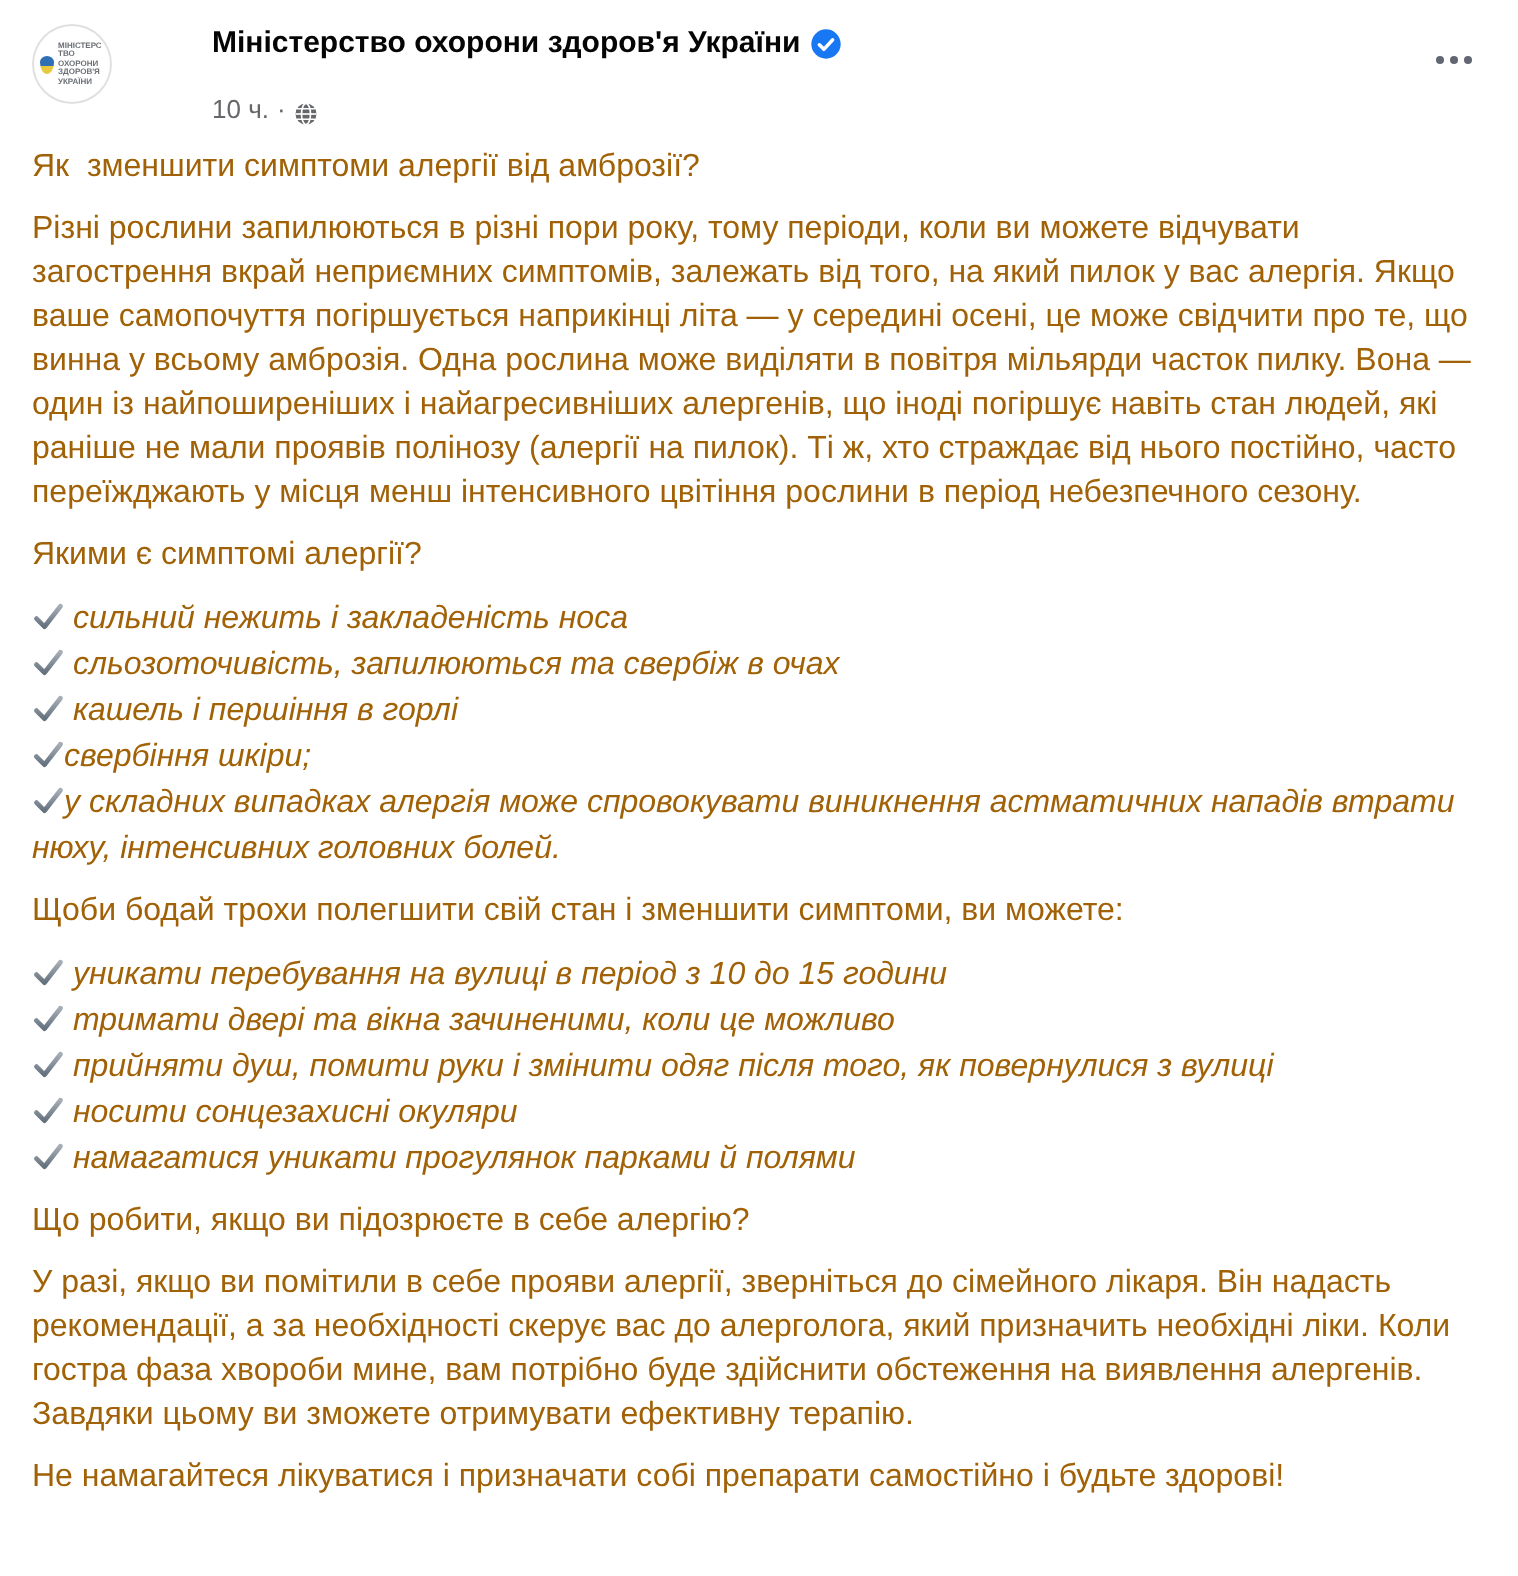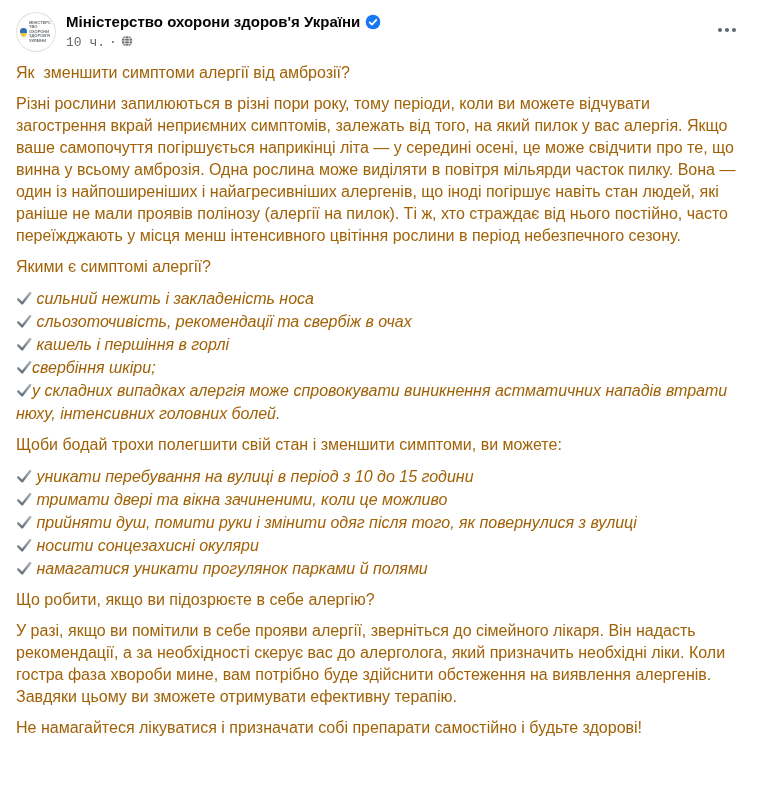--- a/index.html
+++ b/index.html
@@ -9,20 +9,21 @@
     color:#050505;
     font-family:"Liberation Sans","DejaVu Sans",sans-serif;
     overflow:hidden;
   }
   .post { width:759px; }
 
   
   .post-header {
     display:flex; align-items:flex-start;
     padding:12px 16px 8px 16px;
+    gap:40px;
   }
   .avatar {
     width:40px; height:40px; border-radius:50%;
     background:#fff;
     box-shadow: inset 0 0 0 1px rgba(0,0,0,0.12);
     display:flex; align-items:center; justify-content:center;
     flex:none; cursor:pointer; overflow:hidden;
   }
   .avatar-inner { display:flex; align-items:center; gap:2px; }
   .emblem {
@@ -36,22 +37,22 @@
     white-space:normal; word-break:break-word;
   }
   .header-meta { margin-left:10px; flex:1; min-width:0; }
   .page-name-row { display:flex; align-items:center; }
   .page-name {
     font-size:15px; font-weight:700; color:#050505;
     cursor:pointer; line-height:19px;
   }
   .verified-badge { margin-left:5px; display:inline-flex; }
   .timestamp-row {
-    display:flex; align-items:flex-start; gap:4px;
-    font-size:13px; color:#65676b; margin-top:4px; line-height:16px;font-family:Liberation Mono, monospace;
+    display:flex; align-items:flex-end; gap:4px;
+    font-size:13px; color:#65676b; margin-top:16px; line-height:16px;
   }
   .timestamp { cursor:pointer; }
   .sep { color:#65676b; }
   .more-btn {
     width:32px; height:32px; flex:none;
     display:flex; align-items:center; justify-content:center;
     gap:3px; cursor:pointer; border-radius:50%; margin-top:2px;
   }
   .more-btn .dot3 { width:4px; height:4px; border-radius:50%; background:#606770; }
 
@@ -127,21 +128,21 @@
     <p>Як  зменшити симптоми алергії від амброзії?</p>
     <p>Різні рослини запилюються в різні пори року, тому періоди, коли ви можете відчувати загострення вкрай неприємних симптомів, залежать від того, на який пилок у вас алергія. Якщо ваше самопочуття погіршується наприкінці літа — у середині осені, це може свідчити про те, що винна у всьому амброзія. Одна рослина може виділяти в повітря мільярди часток пилку. Вона — один із найпоширеніших і найагресивніших алергенів, що іноді погіршує навіть стан людей, які раніше не мали проявів полінозу (алергії на пилок). Ті ж, хто страждає від нього постійно, часто переїжджають у місця менш інтенсивного цвітіння рослини в період небезпечного сезону.</p>
     <p>Якими є симптомі алергії?</p>
 
     <div class="checklist">
       <div class="check-item"><span class="check-icon"><svg width="16" height="16" viewBox="0 0 18 18">
               <path d="M2.5 10.5 L7 15 L16 3.5" fill="none" stroke="url(#cg)" stroke-width="2.7" stroke-linecap="round" stroke-linejoin="round"></path>
             </svg></span><span class="check-text"> сильний нежить і закладеність носа</span></div>
       <div class="check-item"><span class="check-icon"><svg width="16" height="16" viewBox="0 0 18 18">
               <path d="M2.5 10.5 L7 15 L16 3.5" fill="none" stroke="url(#cg)" stroke-width="2.7" stroke-linecap="round" stroke-linejoin="round"></path>
-            </svg></span><span class="check-text"> сльозоточивість, рекомендації та свербіж в очах</span></div>
+            </svg></span><span class="check-text"> сльозоточивість, запилюються та свербіж в очах</span></div>
       <div class="check-item"><span class="check-icon"><svg width="16" height="16" viewBox="0 0 18 18">
               <path d="M2.5 10.5 L7 15 L16 3.5" fill="none" stroke="url(#cg)" stroke-width="2.7" stroke-linecap="round" stroke-linejoin="round"></path>
             </svg></span><span class="check-text"> кашель і першіння в горлі</span></div>
       <div class="check-item"><span class="check-icon"><svg width="16" height="16" viewBox="0 0 18 18">
               <path d="M2.5 10.5 L7 15 L16 3.5" fill="none" stroke="url(#cg)" stroke-width="2.7" stroke-linecap="round" stroke-linejoin="round"></path>
             </svg></span><span class="check-text">свербіння шкіри;</span></div>
       <div class="check-item"><span class="check-icon"><svg width="16" height="16" viewBox="0 0 18 18">
               <path d="M2.5 10.5 L7 15 L16 3.5" fill="none" stroke="url(#cg)" stroke-width="2.7" stroke-linecap="round" stroke-linejoin="round"></path>
             </svg></span><span class="check-text">у складних випадках алергія може спровокувати виникнення астматичних нападів втрати нюху, інтенсивних головних болей.</span></div>
     </div>

